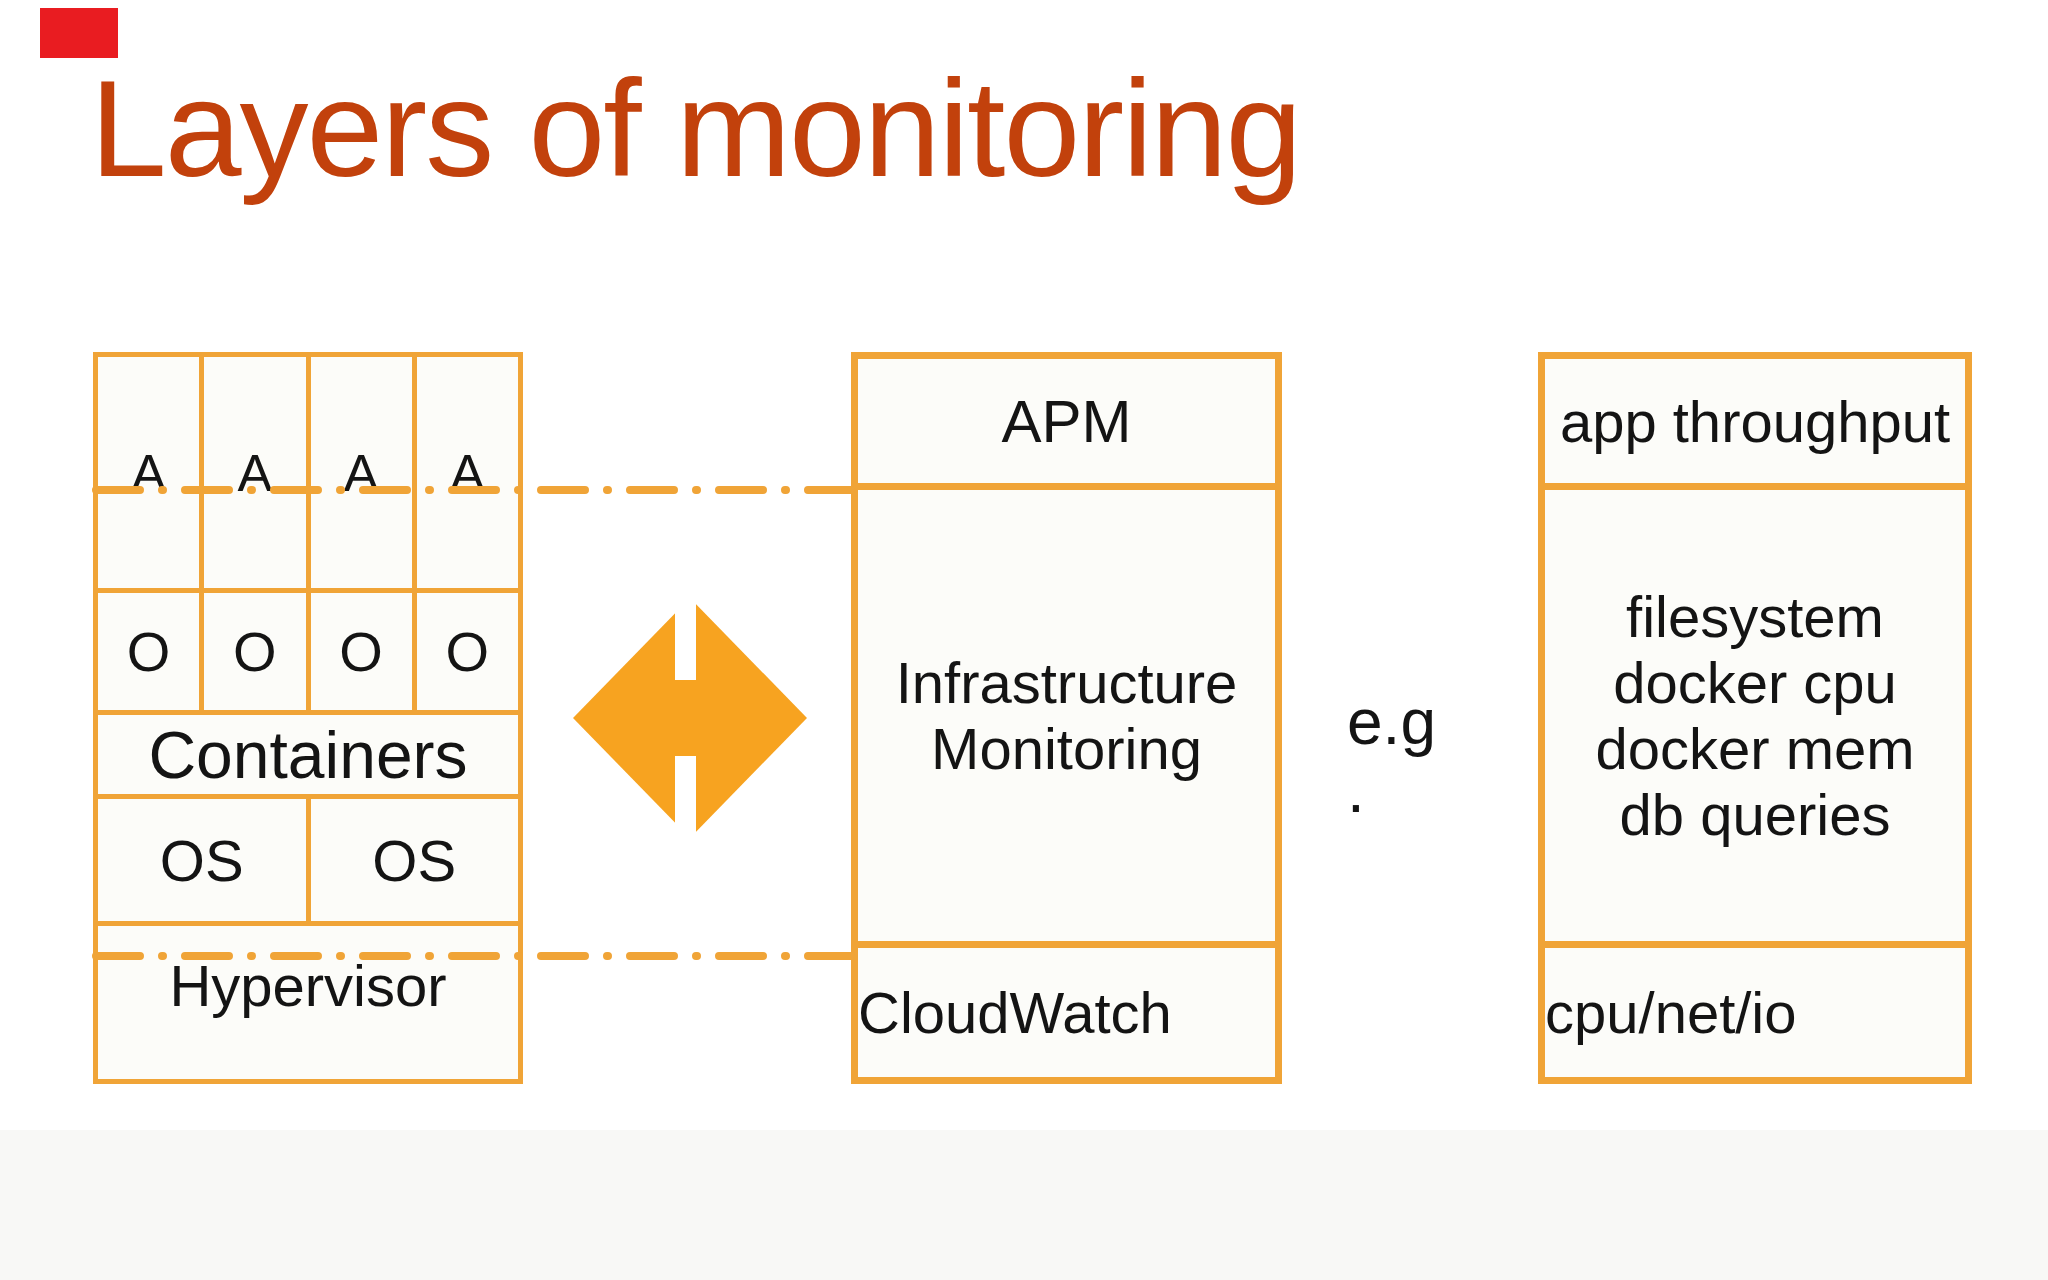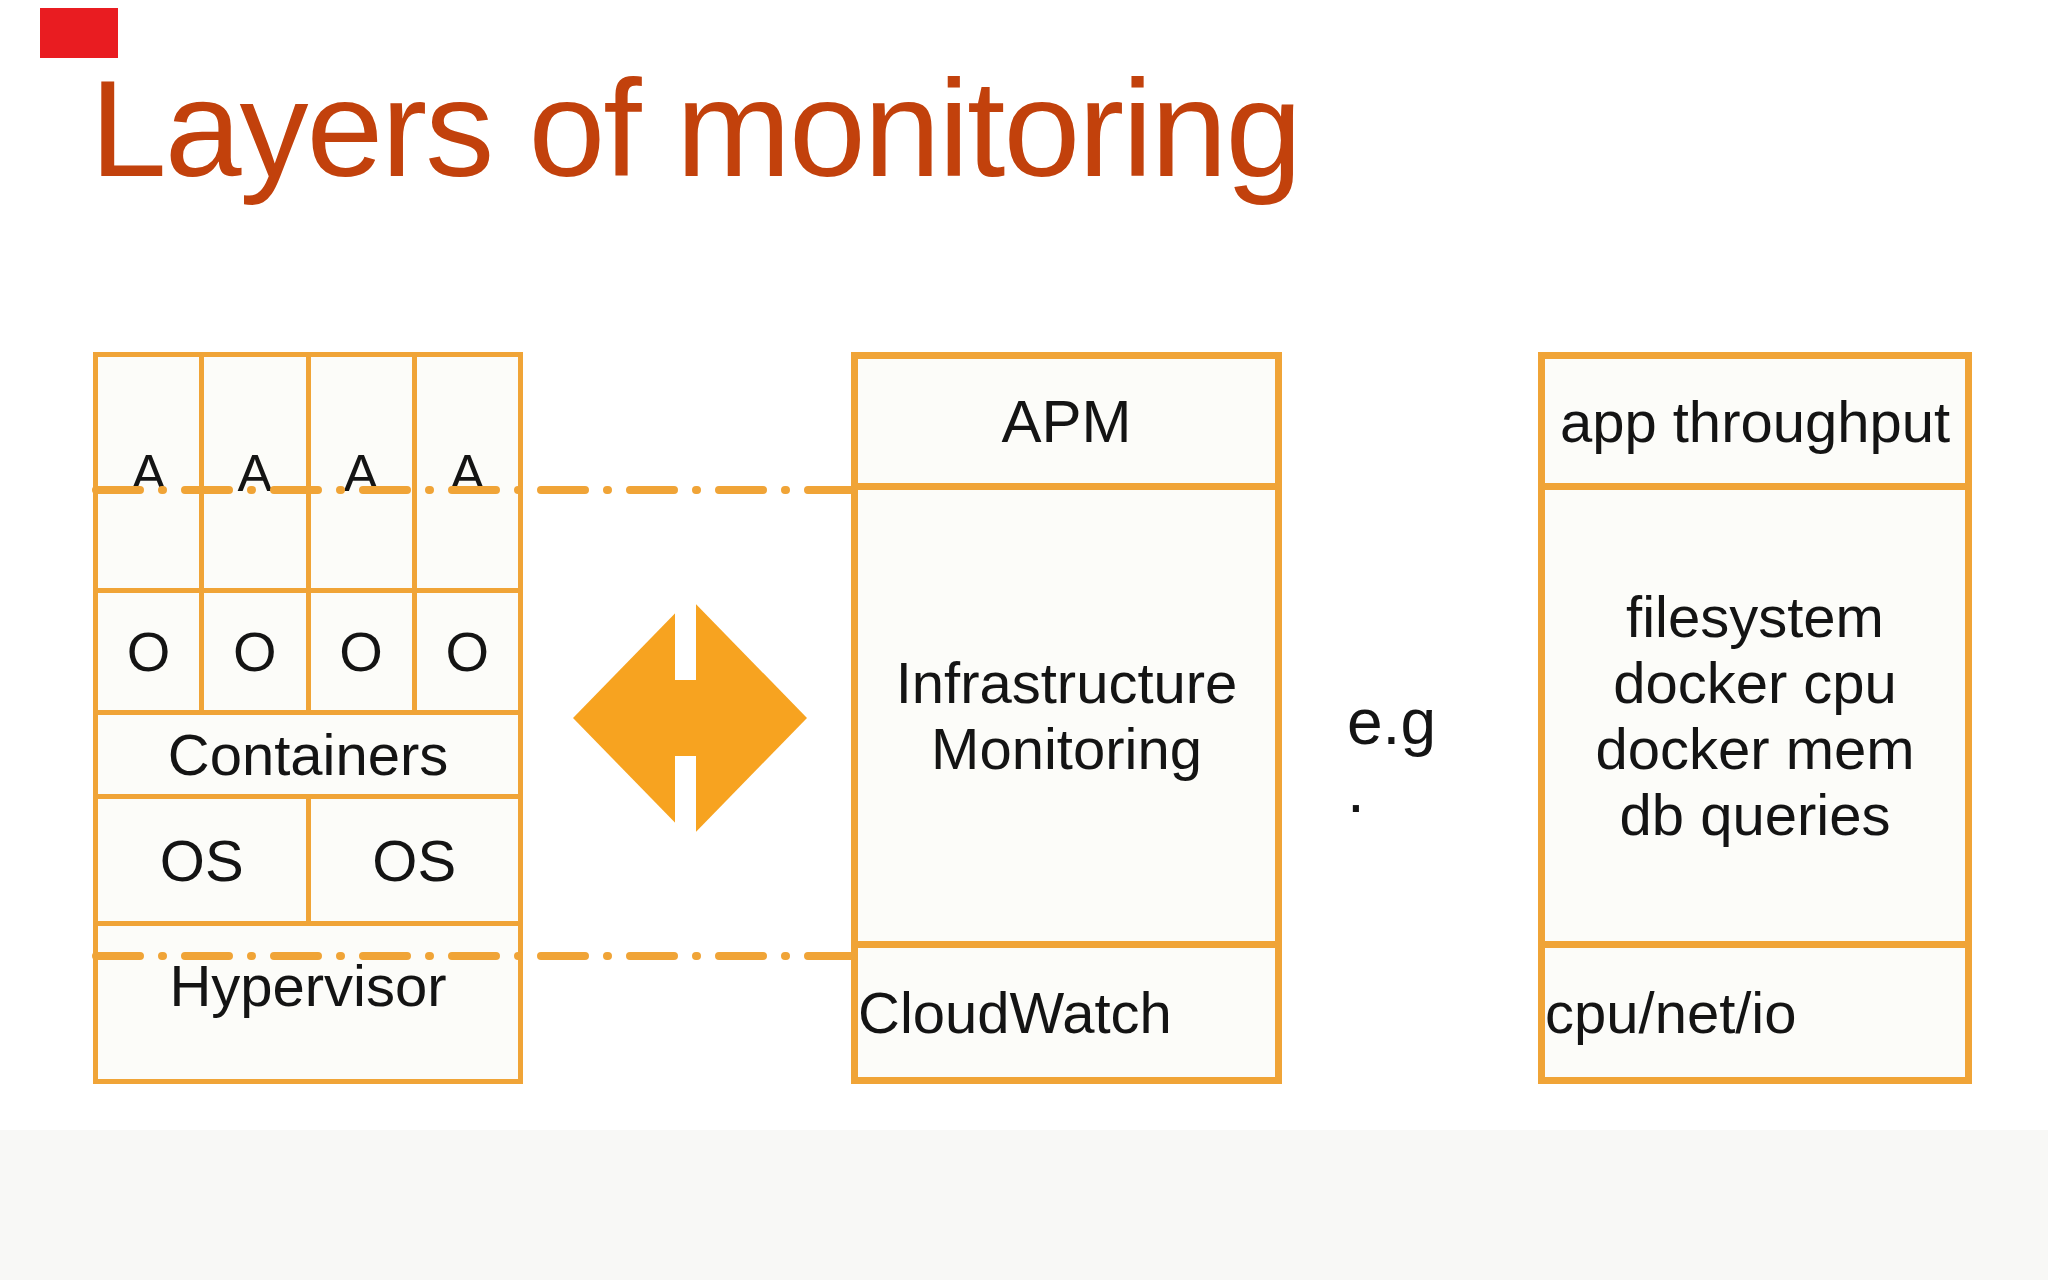--- a/index.html
+++ b/index.html
@@ -23,21 +23,21 @@
   .srow{display:flex; box-sizing:border-box;}
   .srow.bt{border-top:5px solid var(--orange);}
   .scell{
     flex:1; display:flex; align-items:center; justify-content:center;
     box-sizing:border-box; font-size:56px;
   }
   .scell.bl{border-left:5px solid var(--orange);}
   #row-apps{height:231px;}
   #row-apps .scell{font-size:52px;}
   #row-os-proc{height:122px;}
-  #row-containers{height:84px; align-items:center; justify-content:center; font-size:58px;}
+  #row-containers{height:84px; align-items:center; justify-content:center; font-size:66px;}
   #row-os{height:127px;}
   #row-os .scell{font-size:58px;}
   #row-hypervisor{height:124px; align-items:center; justify-content:center; font-size:58px;}
   
   .bigbox{
     box-sizing:border-box; border:7px solid var(--orange); background:#fcfcf9;
     display:flex; flex-direction:column;
   }
   #monitoring-box{left:851px; top:352px; width:431px; height:732px;}
   #examples-box{left:1506px; top:352px; width:434px; height:732px;margin-left:32px;}

